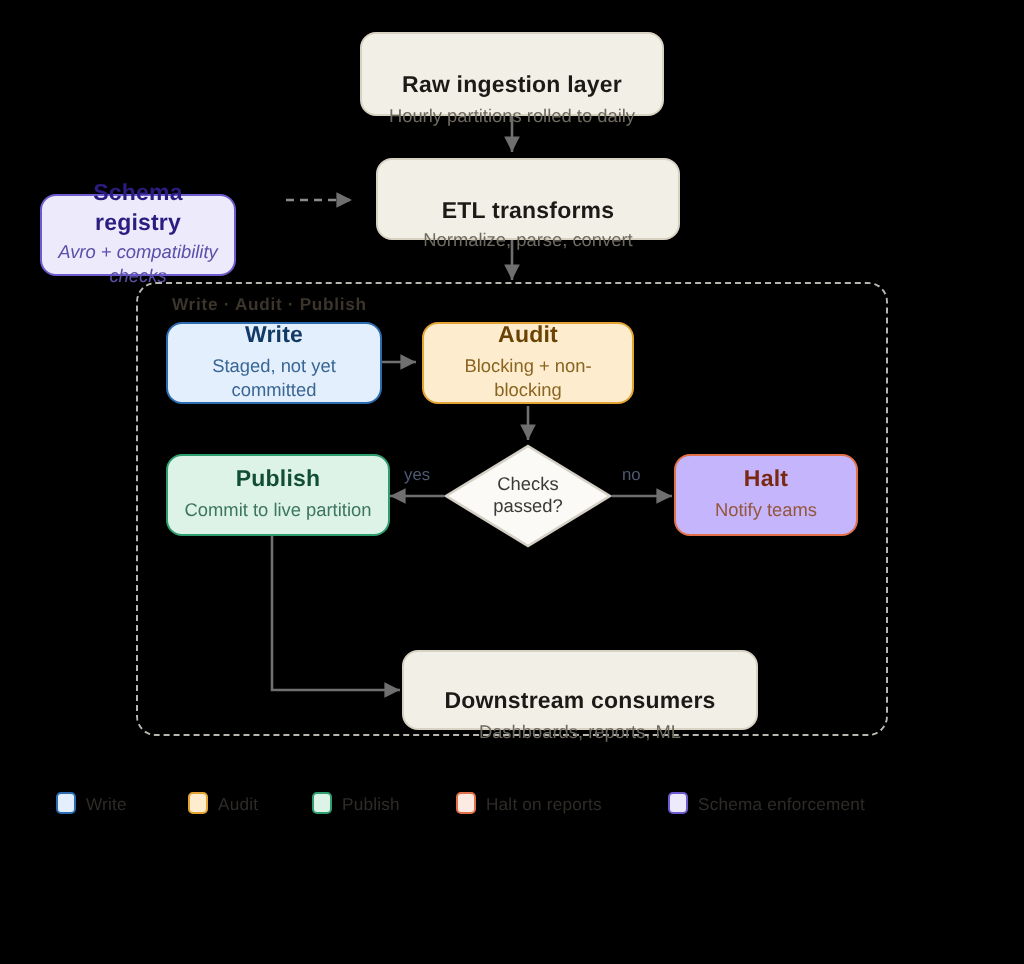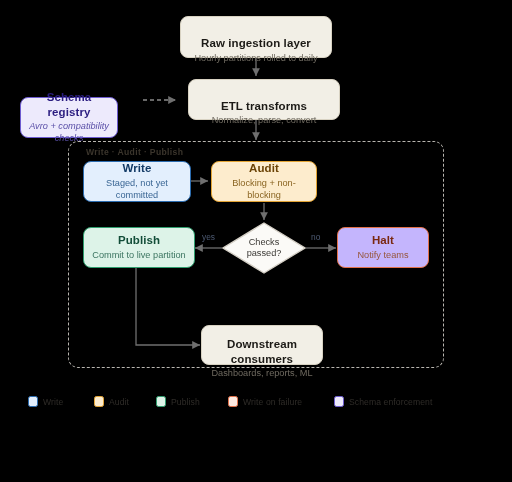--- a/index.html
+++ b/index.html
@@ -209,21 +209,21 @@
   <div class="node v-mint" style="left:83px; top:227px; width:112px; height:41px;">
     <div class="n-title">Publish</div>
     <div class="n-sub">Commit to live partition</div>
   </div>
 
   <div class="node v-rose" style="left:337px; top:227px; width:92px; height:41px;">
     <div class="n-title">Halt</div>
     <div class="n-sub">Notify teams</div>
   </div>
 
-  <div class="node v-cream" style="left:201px; top:325px; width:122px; height:40px;align-items:center;">
+  <div class="node v-cream" style="left:201px; top:325px; width:178px; height:40px;align-items:center;">
     <div class="n-title">Downstream consumers</div>
     <div class="n-sub">Dashboards, reports, ML</div>
   </div>
 
   <div id="decision">
     <svg class="dia" viewBox="0 0 84 52" preserveAspectRatio="none">
       <polygon points="42,1 83,26 42,51 1,26" fill="#fbfaf7" stroke="#d5d0c6" stroke-width="1.3"></polygon>
     </svg>
     <div class="dia-text">
       <span>Checks</span>
@@ -242,21 +242,21 @@
     <div class="leg-item" style="width:62px;">
       <span class="leg-sw" style="background: rgb(253, 236, 205); border-color: rgb(227, 164, 52);"></span>
       <span class="leg-tx">Audit</span>
     </div>
     <div class="leg-item" style="width:72px;">
       <span class="leg-sw" style="background: rgb(221, 243, 232); border-color: rgb(47, 158, 110);"></span>
       <span class="leg-tx">Publish</span>
     </div>
     <div class="leg-item" style="width:106px;">
       <span class="leg-sw" style="background: rgb(253, 234, 226); border-color: rgb(226, 113, 74);"></span>
-      <span class="leg-tx">Write on failure</span>
+      <span class="leg-tx">Halt on reports</span>
     </div>
     <div class="leg-item">
       <span class="leg-sw" style="background: rgb(237, 234, 252); border-color: rgb(109, 91, 208);"></span>
       <span class="leg-tx">Schema enforcement</span>
     </div>
   </div>
 
 </div>
 
 </body></html>

